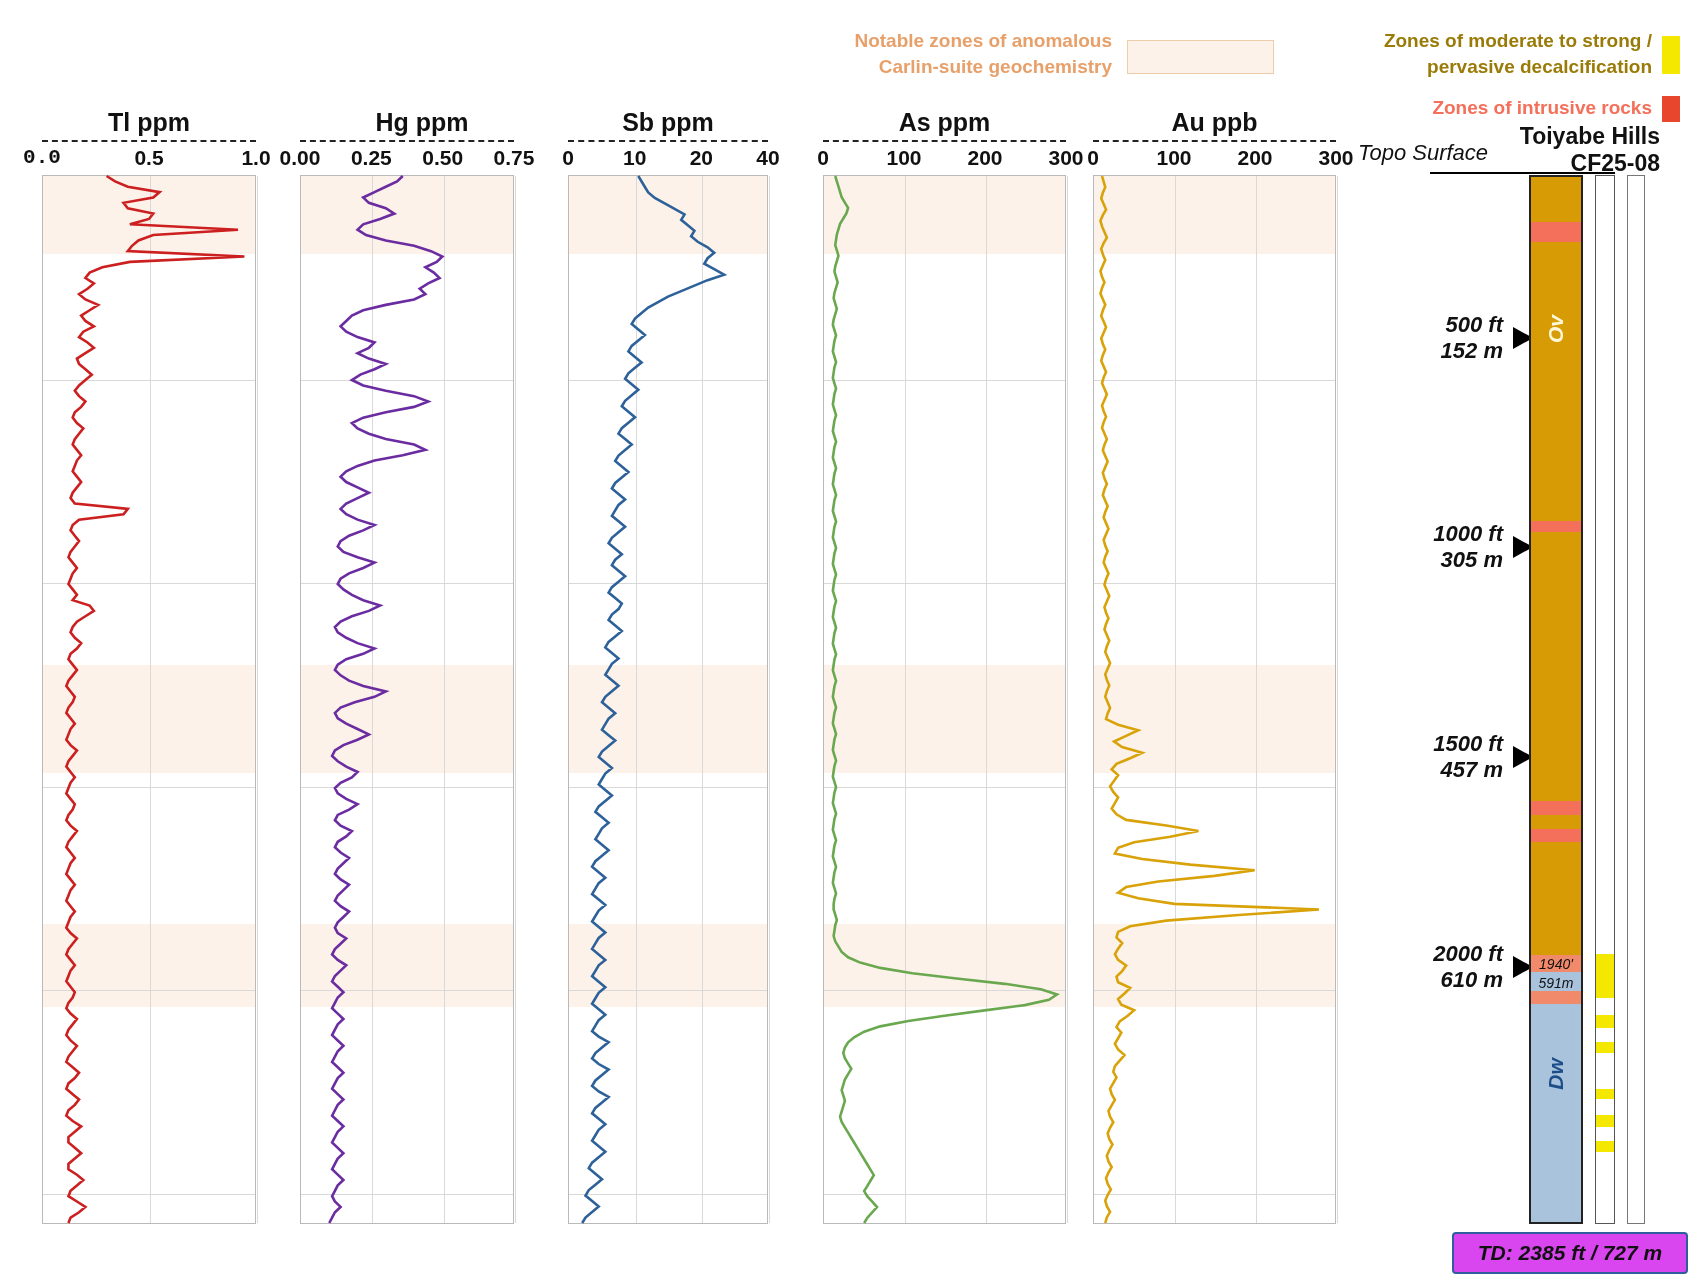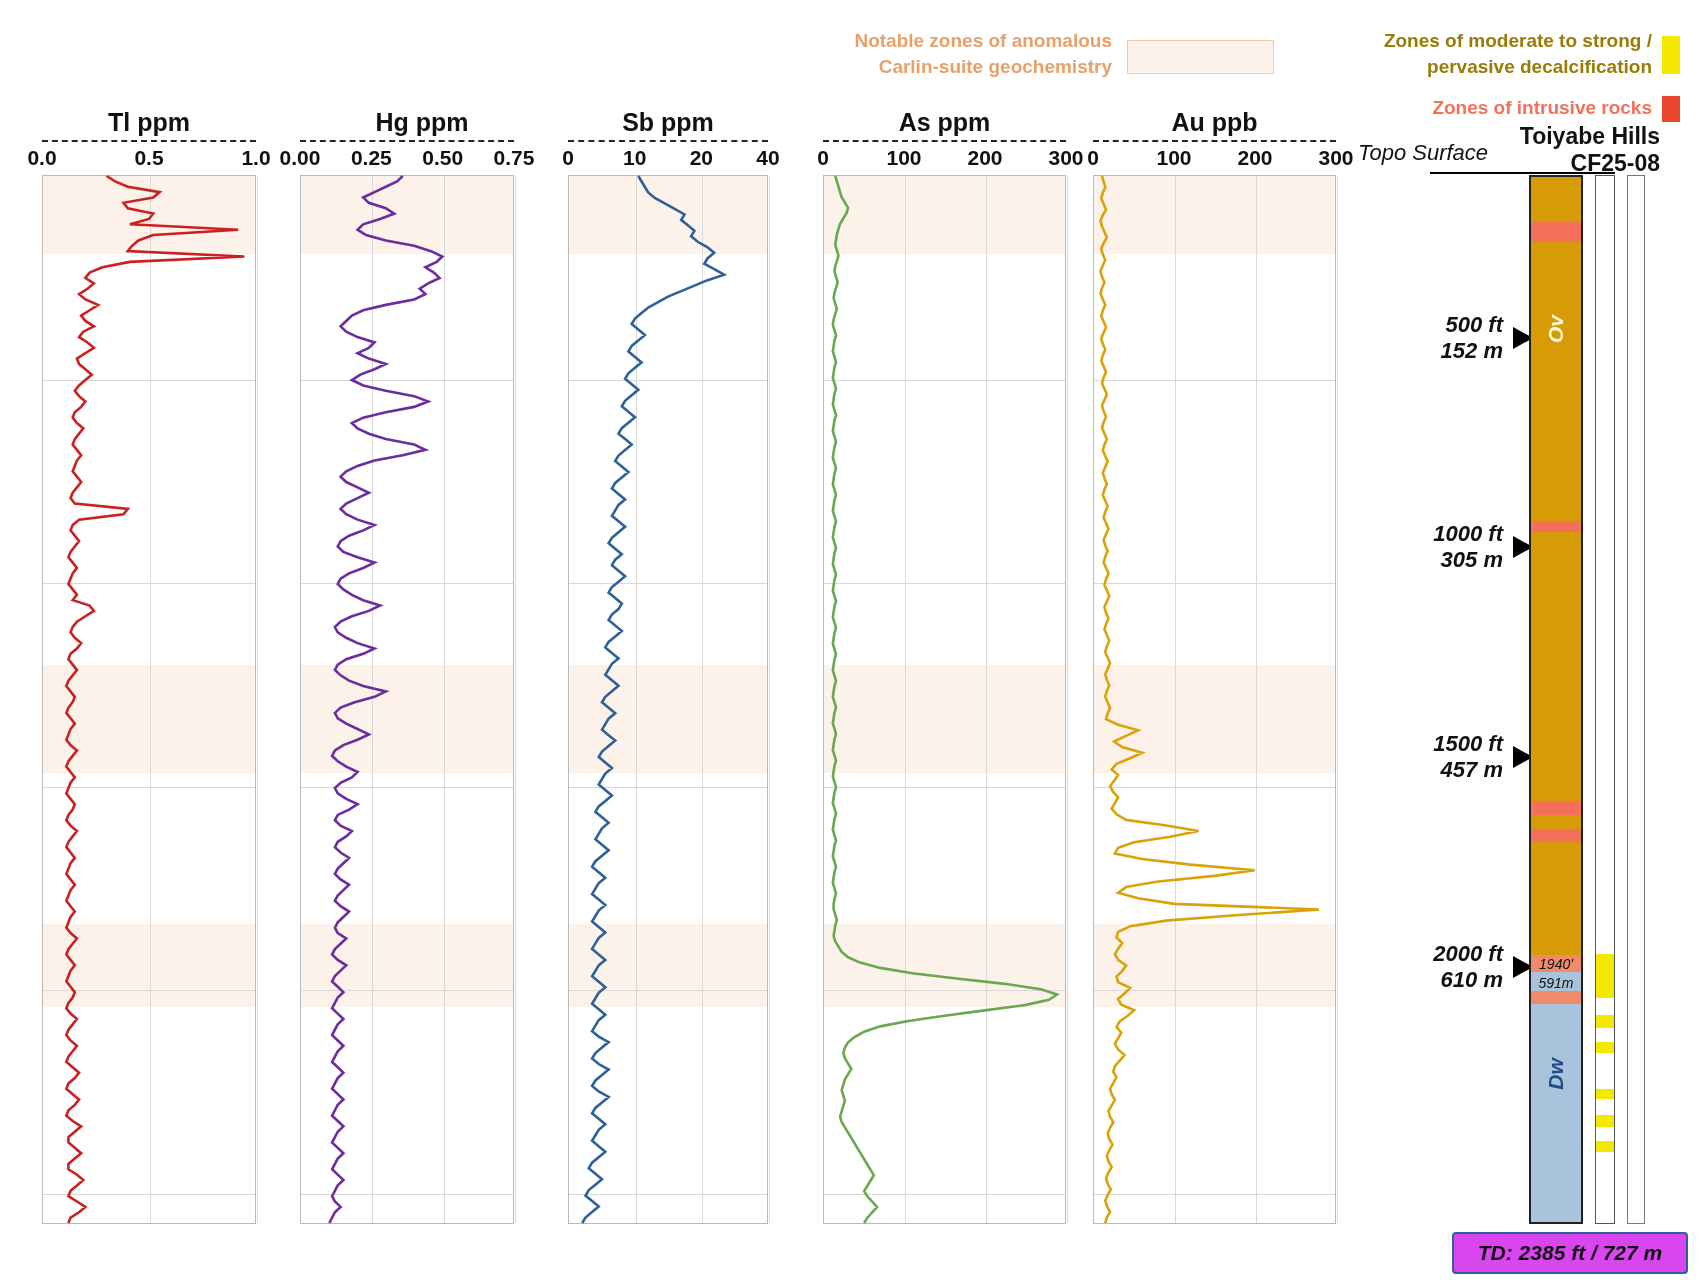--- a/index.html
+++ b/index.html
@@ -286,21 +286,21 @@
   <div class="legend-decal-swatch"></div>
 
   <div class="legend-intr">Zones of intrusive rocks</div>
   <div class="legend-intr-swatch"></div>
 </div>
 
 <div id="tracks">
     <div class="track-title" style="left: 42px; width: 214px;">Tl ppm</div>
     <div class="axis-dash" style="left: 42px; width: 214px;"></div>
     <div class="axis-labels" style="left: 42px; width: 214px;">
-      <span style="left: 0px;">0.0</span>
+      <span style="left: 0px; font-family: Liberation Mono, monospace;">0.0</span>
       <span style="left: 107px;">0.5</span>
       <span style="left: 214px;">1.0</span>
     </div>
     <div class="track" style="left: 42px; width: 214px;">
       <div class="anom-band" style="top: 0px; height: 77.626px;"></div>
       <div class="anom-band" style="top: 488.834px; height: 108.047px;"></div>
       <div class="anom-band" style="top: 747.937px; height: 82.871px;"></div>
       <div class="gridline-v" style="left: 107px;"></div>
       <div class="gridline-v" style="left: 214px;"></div>
       <div class="gridline-h" style="top: 203.506px;"></div>

